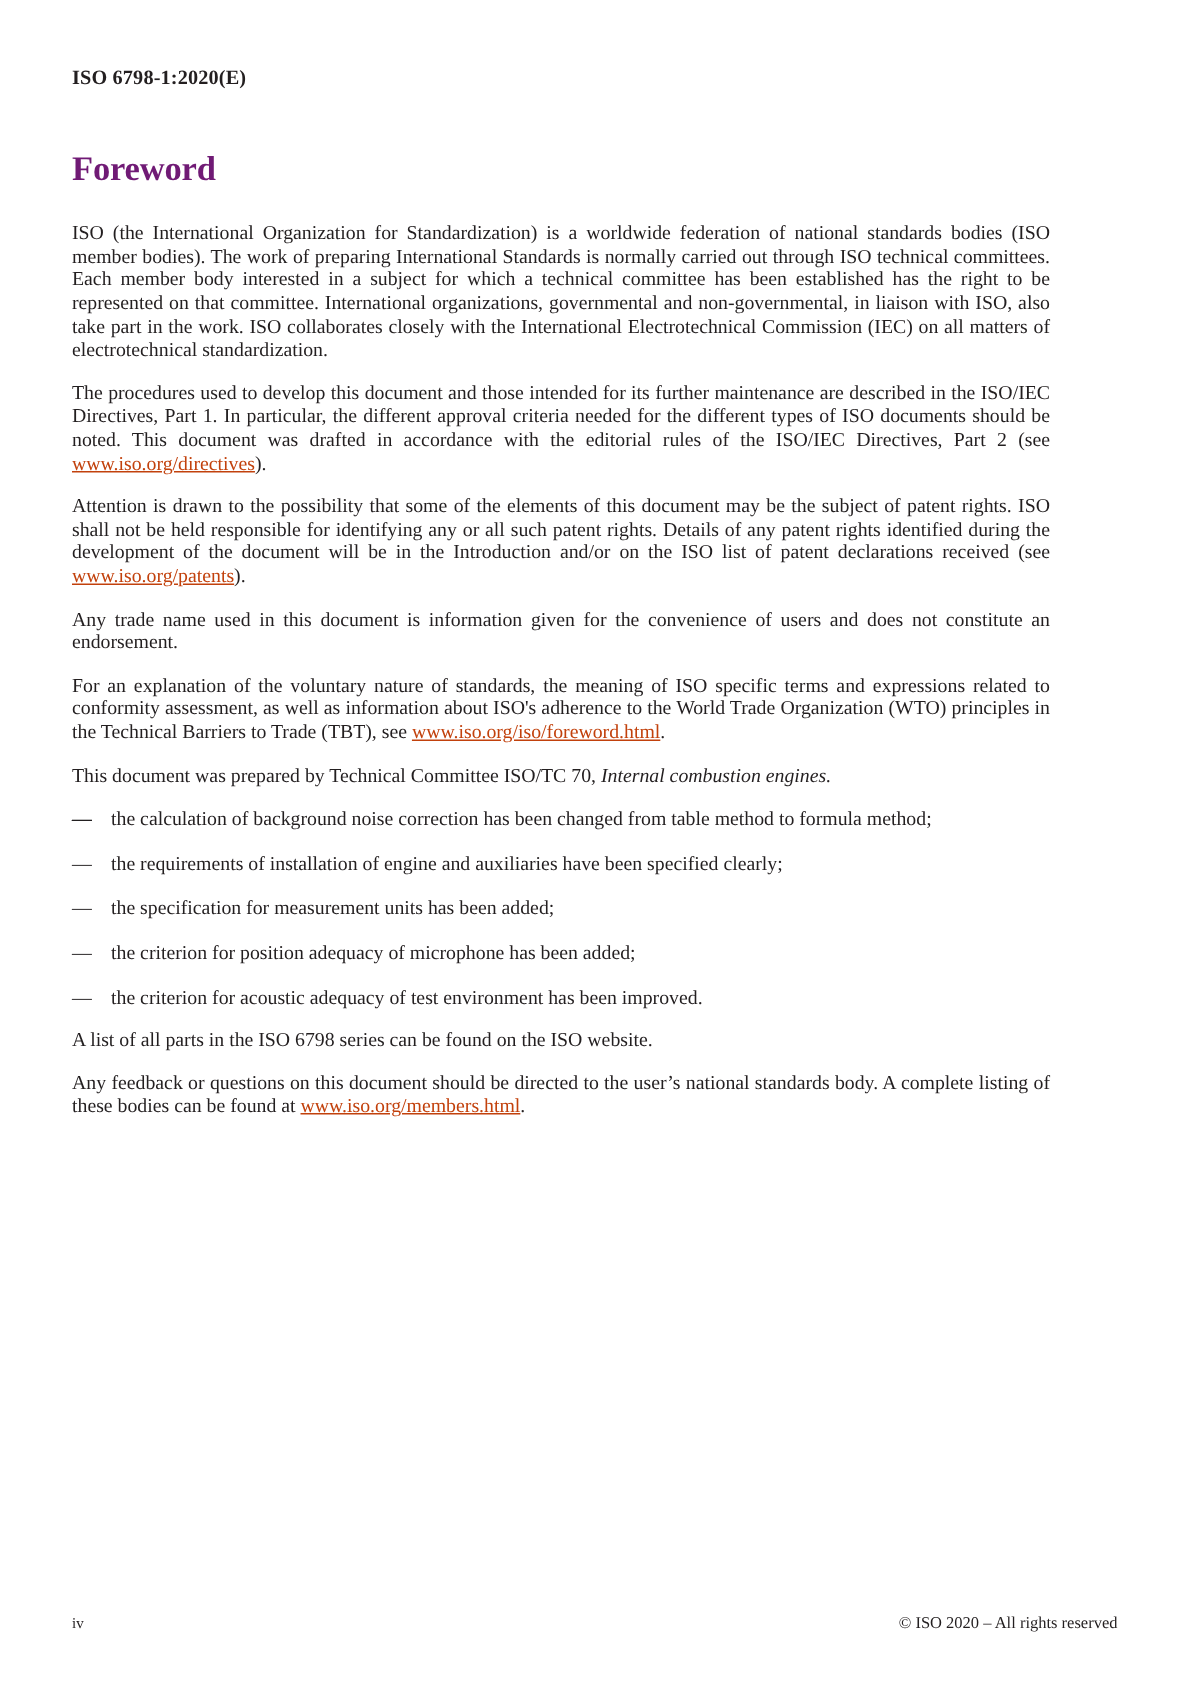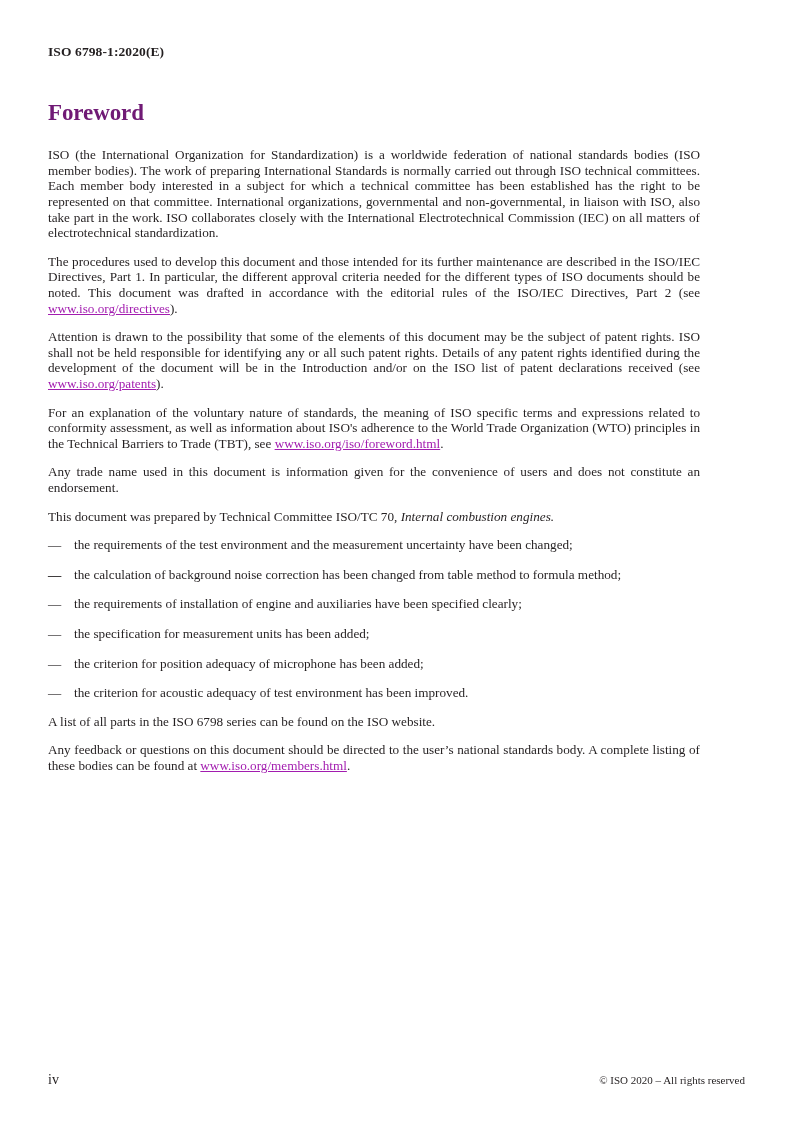--- a/index.html
+++ b/index.html
@@ -50,21 +50,21 @@
     text-align: justify;
     text-justify: inter-word;
     margin: 0 0 13px 0;
     color: #231f20;
     hyphens: none;
   }
   p.body-par.last-par {
     margin-bottom: 0;
   }
   a.doc-link, .doc-link {
-    color: #a21caf;
+    color: #c2410c;
     text-decoration: underline;
     text-underline-offset: 1px;
   }
   em.italic-title {
     font-style: italic;
   }
   ul.change-list {
     list-style: none;
     margin: 0 0 13px 0;
     padding: 0;
@@ -95,21 +95,21 @@
     left: 48px;
     right: 48px;
     bottom: 34px;
     display: flex;
     align-items: baseline;
     justify-content: space-between;
     font-size: 12px;
     color: #231f20;
   }
   .footer .page-num {
-    font-size: 14px;
+    font-size: 10px;
   }
   .footer .copyright {
     font-size: 11px;
   }
 </style>
 </head>
 <body>
 
 <div class="page">
 
@@ -118,30 +118,30 @@
   <div class="content">
 
     <h1 class="section-title">Foreword</h1>
 
     <p class="body-par">ISO (the International Organization for Standardization) is a worldwide federation of national standards bodies (ISO member bodies). The work of preparing International Standards is normally carried out through ISO technical committees. Each member body interested in a subject for which a technical committee has been established has the right to be represented on that committee. International organizations, governmental and non-governmental, in liaison with ISO, also take part in the work. ISO collaborates closely with the International Electrotechnical Commission (IEC) on all matters of electrotechnical standardization.</p>
 
     <p class="body-par"><span>The procedures used to develop this document and those intended for its further maintenance are described in the ISO/IEC Directives, Part 1. In particular, the different approval criteria needed for the different types of ISO documents should be noted. This document was drafted in accordance with the editorial rules of the ISO/IEC Directives, Part 2 (see </span><a class="doc-link" href="#">www.iso.org/directives</a><span>).</span></p>
 
     <p class="body-par"><span>Attention is drawn to the possibility that some of the elements of this document may be the subject of patent rights. ISO shall not be held responsible for identifying any or all such patent rights. Details of any patent rights identified during the development of the document will be in the Introduction and/or on the ISO list of patent declarations received (see </span><a class="doc-link" href="#">www.iso.org/patents</a><span>).</span></p>
 
+    <p class="body-par">Any trade name used in this document is information given for the convenience of users and does not constitute an endorsement.</p>
+
     <p class="body-par"><span>For an explanation of the voluntary nature of standards, the meaning of ISO specific terms and expressions related to conformity assessment, as well as information about ISO's adherence to the World Trade Organization (WTO) principles in the Technical Barriers to Trade (TBT), see </span><a class="doc-link" href="#">www.iso.org/iso/foreword.html</a><span>.</span></p>
-
-    <p class="body-par">Any trade name used in this document is information given for the convenience of users and does not constitute an endorsement.</p>
 
     <p class="body-par"><span>This document was prepared by Technical Committee ISO/TC 70, </span><em class="italic-title">Internal combustion engines.</em></p>
 
 
     <div class="list-block">
       <ul class="change-list">
-        <li><span class="dash">—</span><span>the requirements of the test environment and the measurement uncertainty have been changed;</span></li>
+        <li><span class="dash">—</span></li>
         <li><span class="dash">—</span></li>
         <li><span class="dash">—</span><span>the calculation of background noise correction has been changed from table method to formula method;</span></li>
         <li><span class="dash">—</span><span>the requirements of installation of engine and auxiliaries have been specified clearly;</span></li>
         <li><span class="dash">—</span><span>the specification for measurement units has been added;</span></li>
         <li><span class="dash">—</span><span>the criterion for position adequacy of microphone has been added;</span></li>
         <li><span class="dash">—</span><span>the criterion for acoustic adequacy of test environment has been improved.</span></li>
       </ul>
     </div>
 
     <p class="body-par">A list of all parts in the ISO 6798 series can be found on the ISO website.</p>

